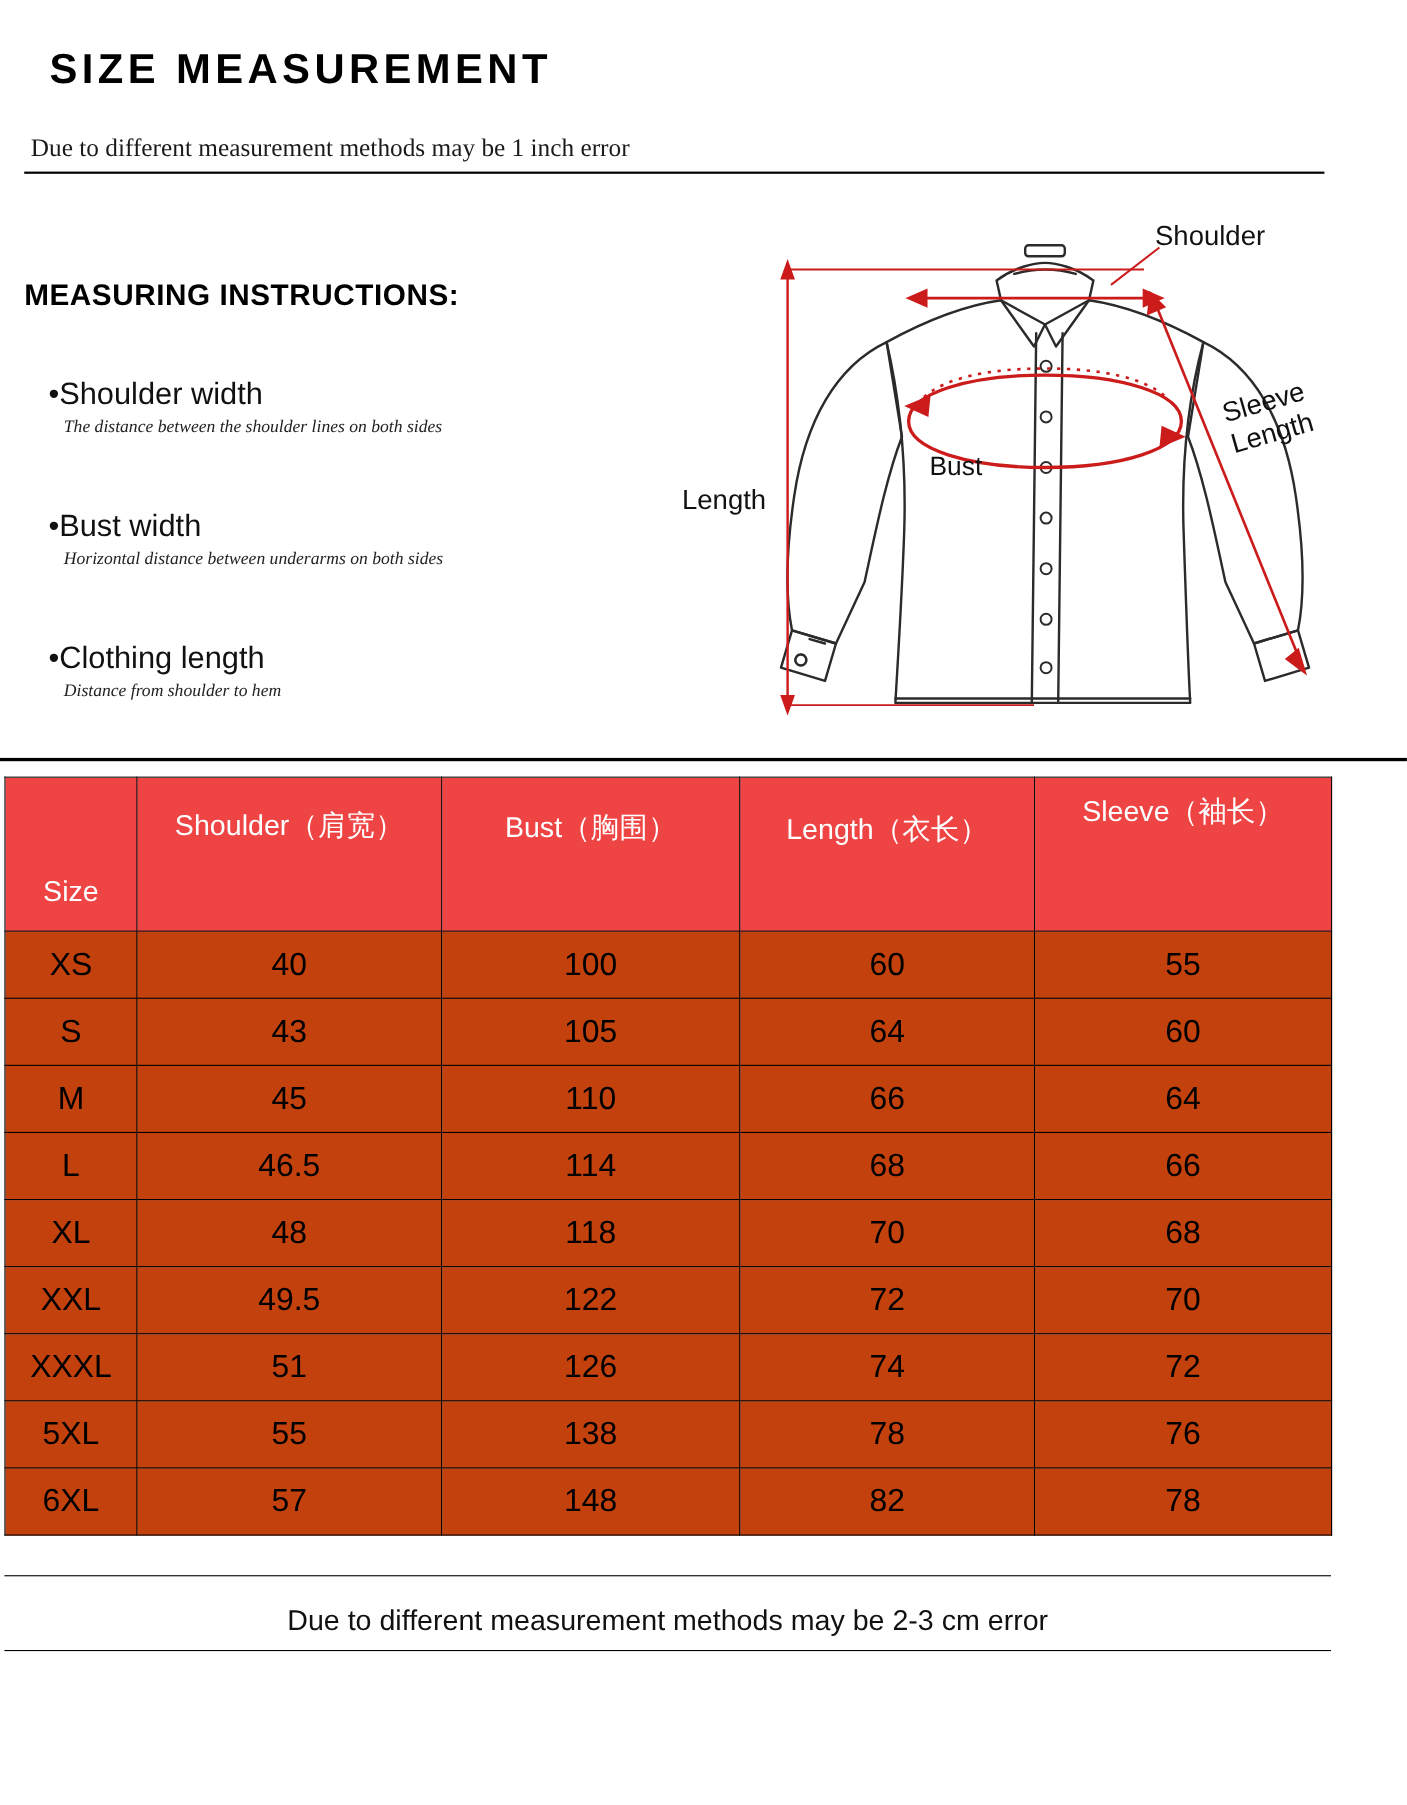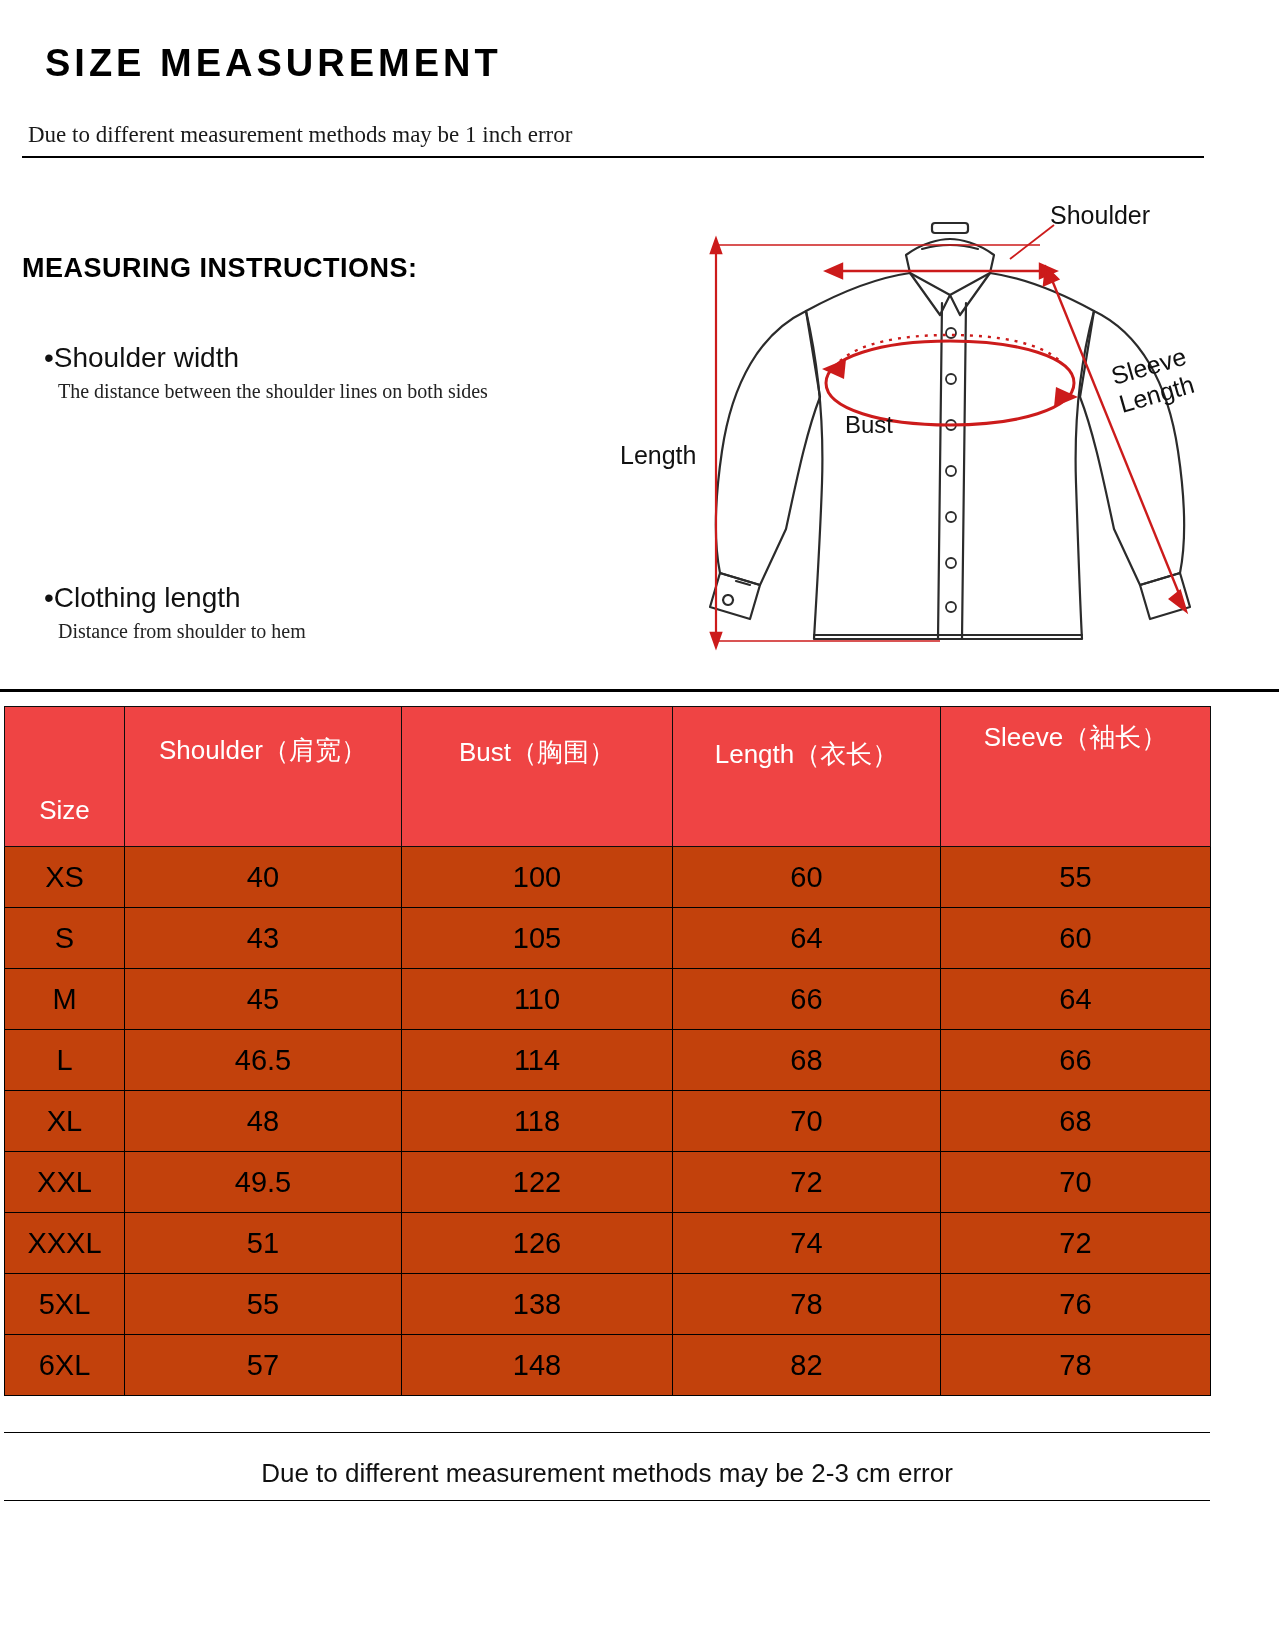--- a/index.html
+++ b/index.html
@@ -61,25 +61,26 @@
     letter-spacing: .5px;
   }
   .instr-block { position: absolute; left: 44px; }
   .instr-head {
     font-size: 28px;
     color: #111;
     white-space: nowrap;
   }
   .instr-sub {
     font-family: "Liberation Serif", serif;
-    font-size: 20px;
+    font-size: 16px;
     color: #222;
     margin-top: 6px;
     margin-left: 14px;
     white-space: nowrap;
+    font-style: italic;
   }
   #blk0 { top: 342px; }
   #blk1 { top: 462px; }
   #blk2 { top: 582px; }
 
   
   .illus {
     position: absolute;
     left: 610px;
     top: 183px;
@@ -187,20 +188,24 @@
 
   <div class="title">SIZE  MEASUREMENT</div>
   <div class="subtitle">Due to different measurement methods may be 1 inch error</div>
   <div class="header-rule"></div>
 
   <div class="instr-title">MEASURING INSTRUCTIONS:</div>
 
   <div class="instr-block" id="blk0">
     <div class="instr-head">•Shoulder width</div>
     <div class="instr-sub">The distance between the shoulder lines on both sides</div>
+  </div>
+  <div class="instr-block" id="blk1">
+    <div class="instr-head">•Bust width</div>
+    <div class="instr-sub">Horizontal distance between underarms on both sides</div>
   </div>
   <div class="instr-block" id="blk2">
     <div class="instr-head">•Clothing length</div>
     <div class="instr-sub">Distance from shoulder to hem</div>
   </div>
 
   <div class="illus">
     <svg width="620" height="500" viewBox="0 0 620 500">
       <g fill="none" stroke="#2b2b2b" stroke-width="2.2" stroke-linejoin="round" stroke-linecap="round">
 

